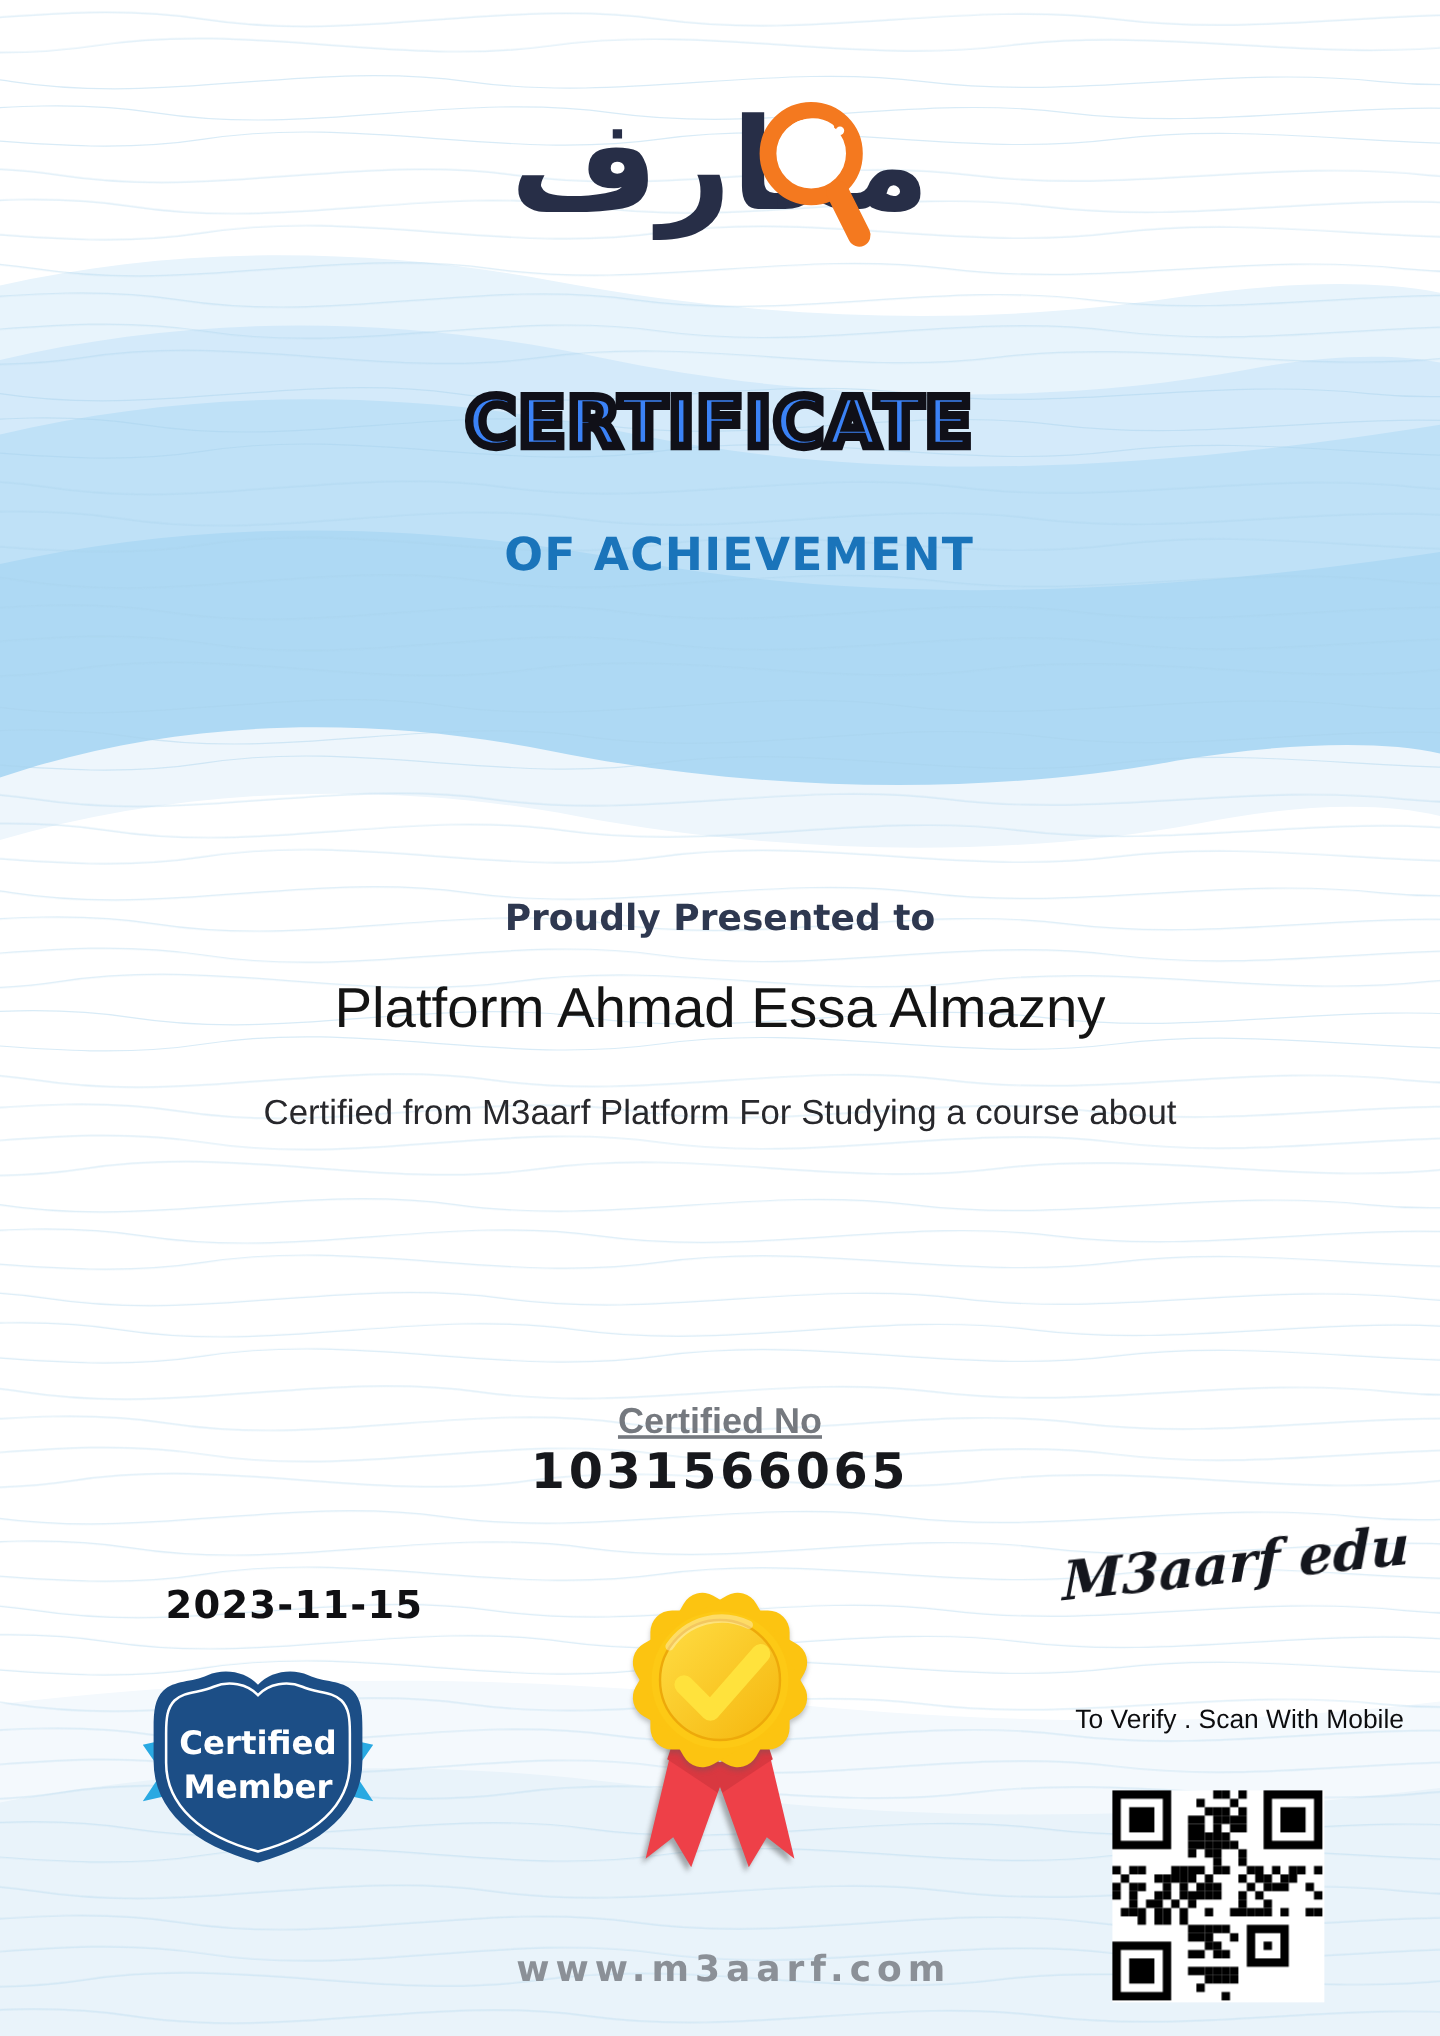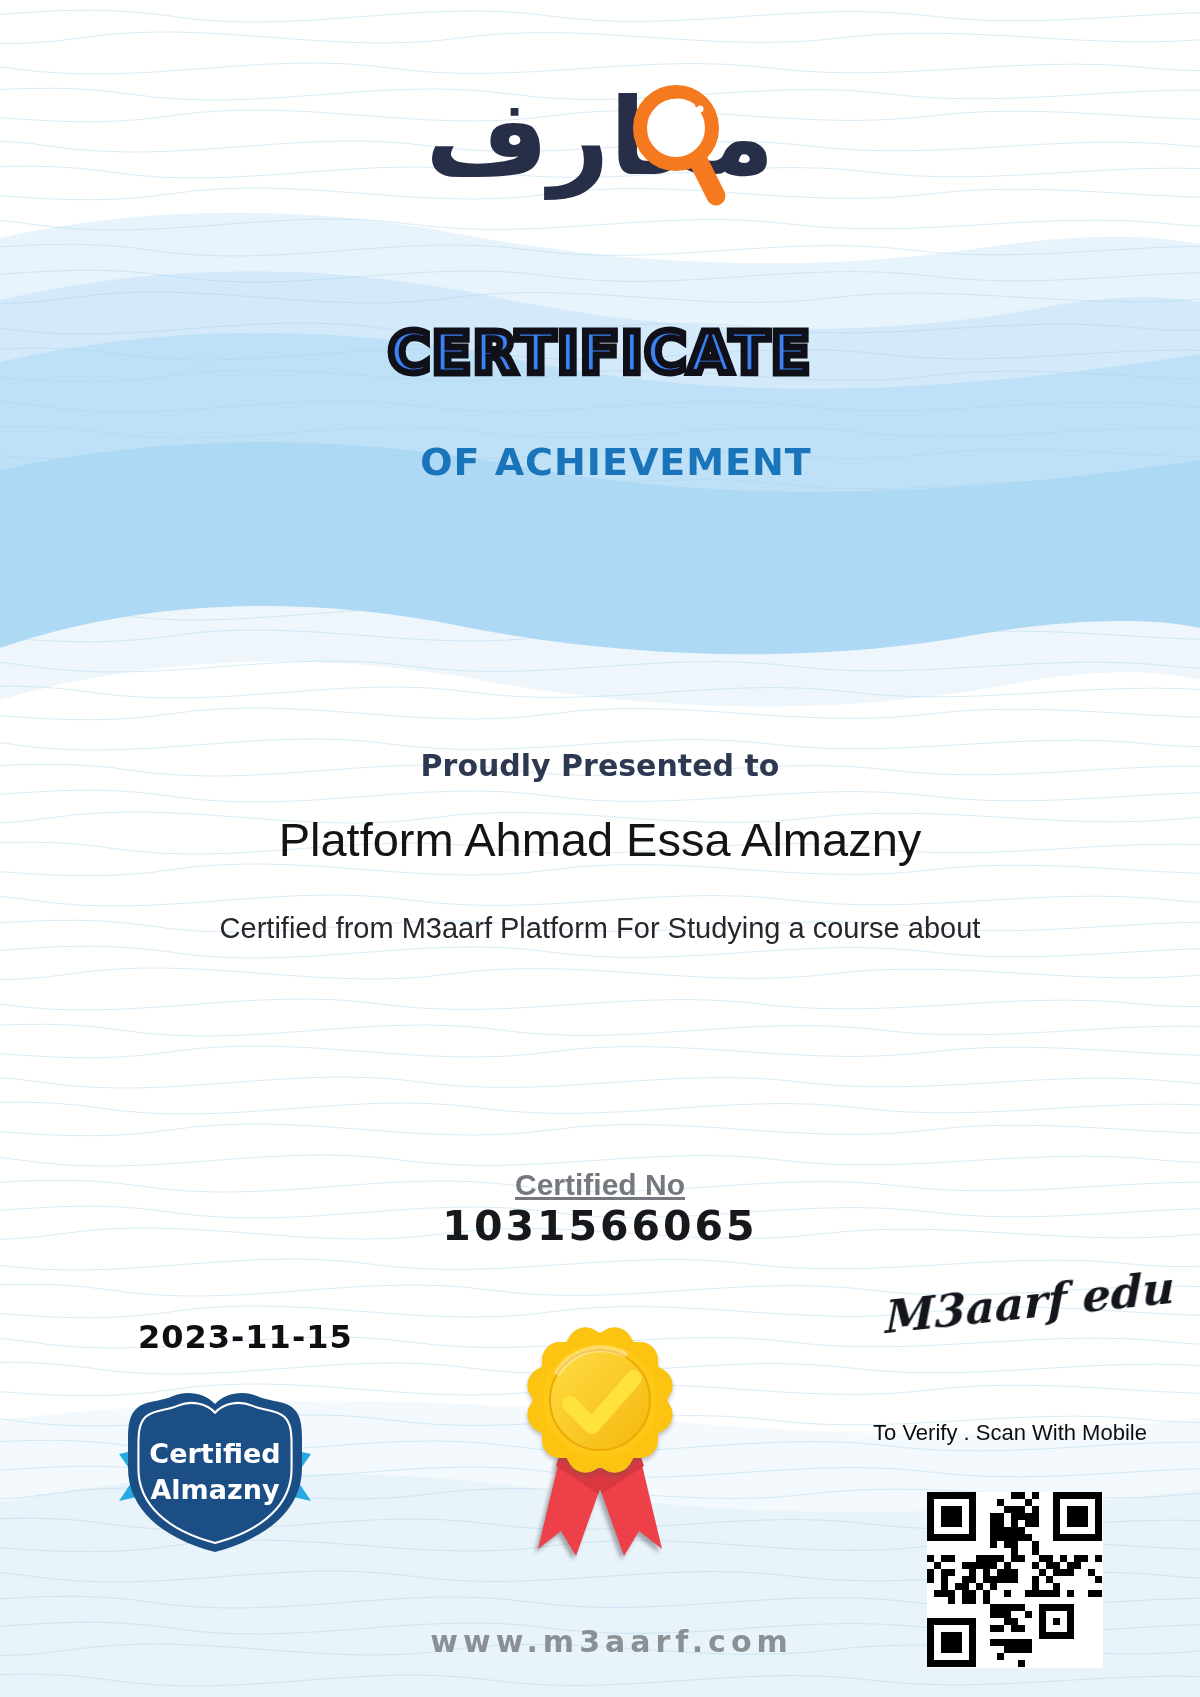--- a/index.html
+++ b/index.html
@@ -41,21 +41,21 @@
     color:#ffffff;font-weight:600;font-size:27px;line-height:36px;
   }
 
   .medal{left:500px;top:1320px;width:200px;height:250px;}
 
   .signature{
     left:870px;width:320px;top:1276px;text-align:center;
     font-family:"DejaVu Serif",serif;font-style:italic;font-weight:bold;
     font-size:45px;color:#14161d;transform:rotate(-6deg) skewX(-6deg);
   }
-  .verify{left:850px;width:320px;top:1420px;text-align:center;
+  .verify{left:850px;width:320px;top:1420px;text-align:right;
     font-family:"Liberation Sans",sans-serif;font-size:22px;color:#0d0d0f;}
   .qr{left:927px;top:1492px;width:176px;height:176px;background:#fff;}
 
   .website{top:1624px;font-weight:700;font-size:30px;letter-spacing:5px;color:#8b9097;padding-left:23px;}
 </style>
 </head>
 <body>
 
 <div class="cert">
 
@@ -171,21 +171,21 @@
       <path d="M196,66 L138,53 L138,100 L196,113 L180,89 Z" fill="#29a9e2"></path>
       <path d="M100,16 C90,5 72,2 58,8 C45,14 30,12 21,21 C14,28 13,38 13,52 L13,80
                C13,120 46,150 100,164 C154,150 187,120 187,80 L187,52
                C187,38 186,28 179,21 C170,12 155,14 142,8 C128,2 110,5 100,16 Z" fill="#1c4e86"></path>
       <path d="M100,16 C90,5 72,2 58,8 C45,14 30,12 21,21 C14,28 13,38 13,52 L13,80
                C13,120 46,150 100,164 C154,150 187,120 187,80 L187,52
                C187,38 186,28 179,21 C170,12 155,14 142,8 C128,2 110,5 100,16 Z" fill="none" stroke="#ffffff" stroke-width="2.4" transform="translate(12,10.6) scale(0.88)"></path>
     </svg>
     <div class="badge-text">
       <div>Certified</div>
-      <div>Almazny</div>
+      <div>Member</div>
     </div>
   </div>
 
   <div class="abs medal">
     <svg width="200" height="250" viewBox="0 0 200 250">
       <defs>
         <linearGradient id="goldGrad" x1="0" y1="0" x2="1" y2="1">
           <stop offset="0" stop-color="#ffdd44"></stop>
             <stop offset="1" stop-color="#f5b60d"></stop>
         </linearGradient>

